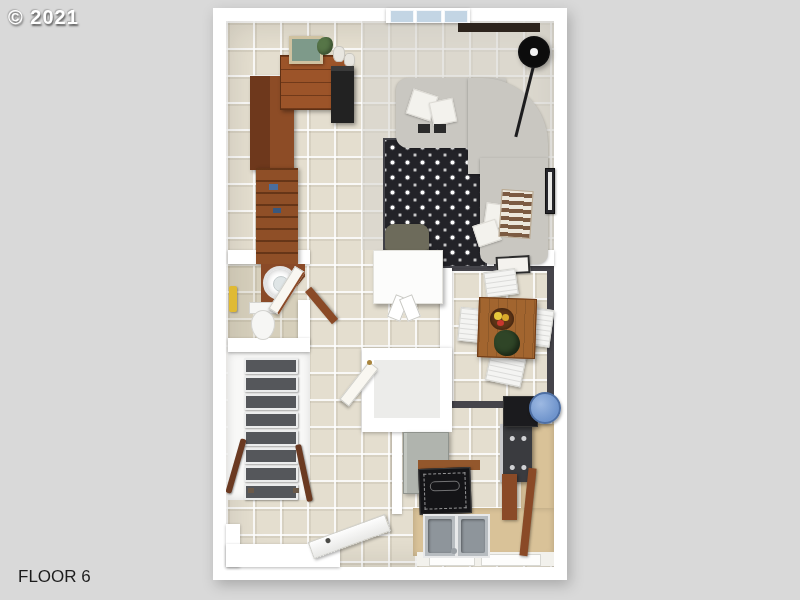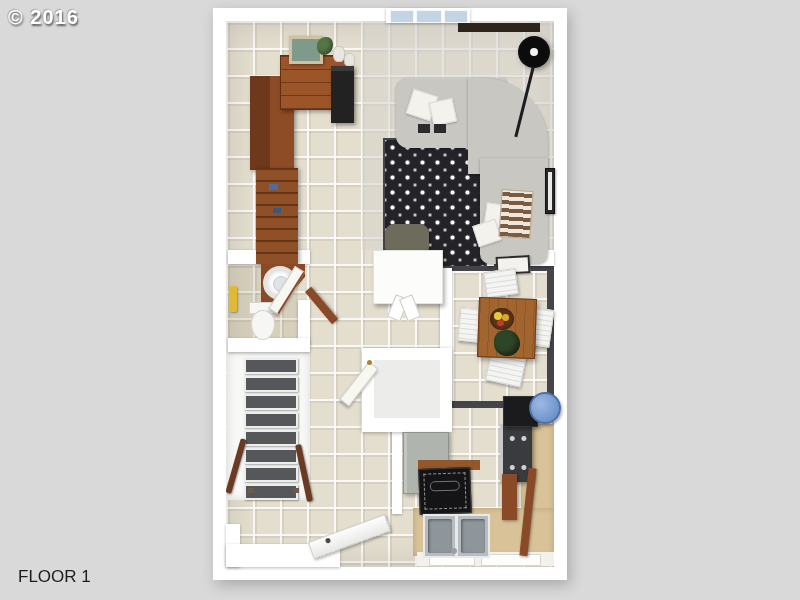--- a/index.html
+++ b/index.html
@@ -82,21 +82,21 @@
   .vase{background:#e8e6e0;border-radius:40%;border:1px solid #c9c7c0;}
   .pic{background:#26262b;border:1px solid #111;box-shadow:1px 1px 2px rgba(0,0,0,.35);}
   .picin{left:2px;top:3px;right:2px;bottom:3px;background:#e9e9e6;}
   .knob{width:5px;height:5px;border-radius:50%;background:#4a4a46;}
   .bracket{background:#6b5a4a;}
 </style>
 </head>
 <body>
 
 <div class="scene">
-  <div class="watermark">© 2016</div>
+  <div class="watermark">© 2021</div>
 
   <div class="plan">
 
     <div class="floor-base tilebase"></div>
     <div class="liv-overlay"></div>
     <div class="bath-overlay"></div>
 
     <div class="dinfloor tilebase"></div>
 
     <div class="stairbase"></div>
@@ -216,14 +216,14 @@
     <div class="woodleaf" style="left:289px;top:466px;width:15px;height:46px"></div>
     <div class="woodleaf" style="left:311px;top:460px;width:8px;height:88px;transform:rotate(6deg)"></div>
 
     <div class="bracket" style="left:35px;top:480px;width:6px;height:5px"></div>
     <div class="bracket" style="left:80px;top:480px;width:6px;height:5px"></div>
     <div class="doorleaf" style="left:96px;top:505px;width:80px;height:16px;transform:rotate(-20deg);transform-origin:right bottom;background:linear-gradient(#fdfdfd,#e8e8e6)">
       <div class="knob" style="left:16px;top:2px"></div>
     </div>
   </div>
 
-  <div class="floor-label">FLOOR 1</div>
+  <div class="floor-label">FLOOR 6</div>
 </div>
 
 </body></html>

